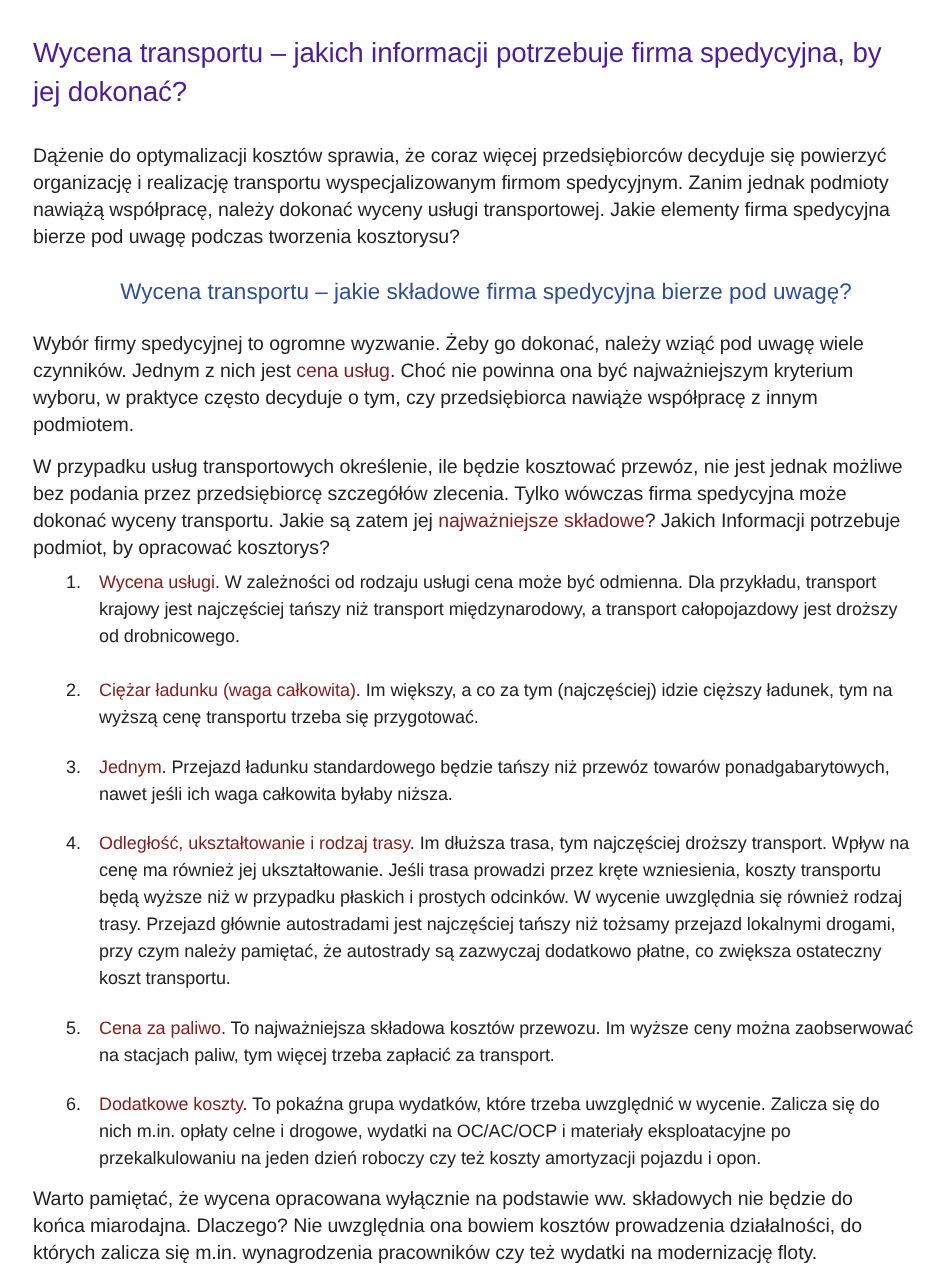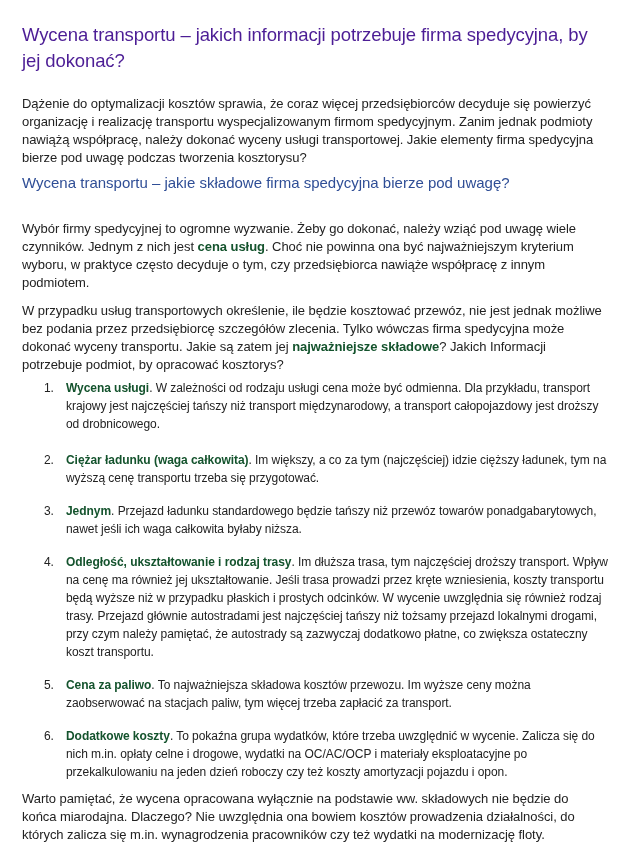--- a/index.html
+++ b/index.html
@@ -14,29 +14,29 @@
     font-size: 18.5px; line-height: 26px; color: #4c1d95; font-weight: normal; margin: 0;
     letter-spacing: -0.1px;
   }
   .p {
     position: absolute; left: 22px; width: 580px;
     font-size: 13px; line-height: 18px; color: #222; margin: 0;
     letter-spacing: -0.05px;
   }
   .h2 {
     position: absolute; left: 22px; top: 173px; width: 580px;
-    font-size: 15px; line-height: 20px; color: #2f4e96; margin: 0; font-weight: normal;
+    font-size: 15px; line-height: 20px; color: #2f4e96; margin: 12px; font-weight: normal; text-align: center;
   }
   .li {
     position: absolute; left: 44px; width: 545px;
     font-size: 12px; line-height: 18px; color: #222; margin: 0;
     padding-left: 22px; letter-spacing: -0.05px;
   }
   .li .num { position: absolute; left: 0; top: 0; }
-  b { font-weight: bold; color: #14532d; }
+  b { font-weight: normal; color: #7f1d1d; }
 </style>
 </head>
 <body>
 
 <div class="page">
   <h1 class="title">Wycena transportu – jakich informacji potrzebuje firma spedycyjna, by jej dokonać?</h1>
 
   <p class="p" style="top:95px;">Dążenie do optymalizacji kosztów sprawia, że coraz więcej przedsiębiorców decyduje się powierzyć organizację i realizację transportu wyspecjalizowanym firmom spedycyjnym. Zanim jednak podmioty nawiążą współpracę, należy dokonać wyceny usługi transportowej. Jakie elementy firma spedycyjna bierze pod uwagę podczas tworzenia kosztorysu?</p>
 
   <h2 class="h2">Wycena transportu – jakie składowe firma spedycyjna bierze pod uwagę?</h2>

